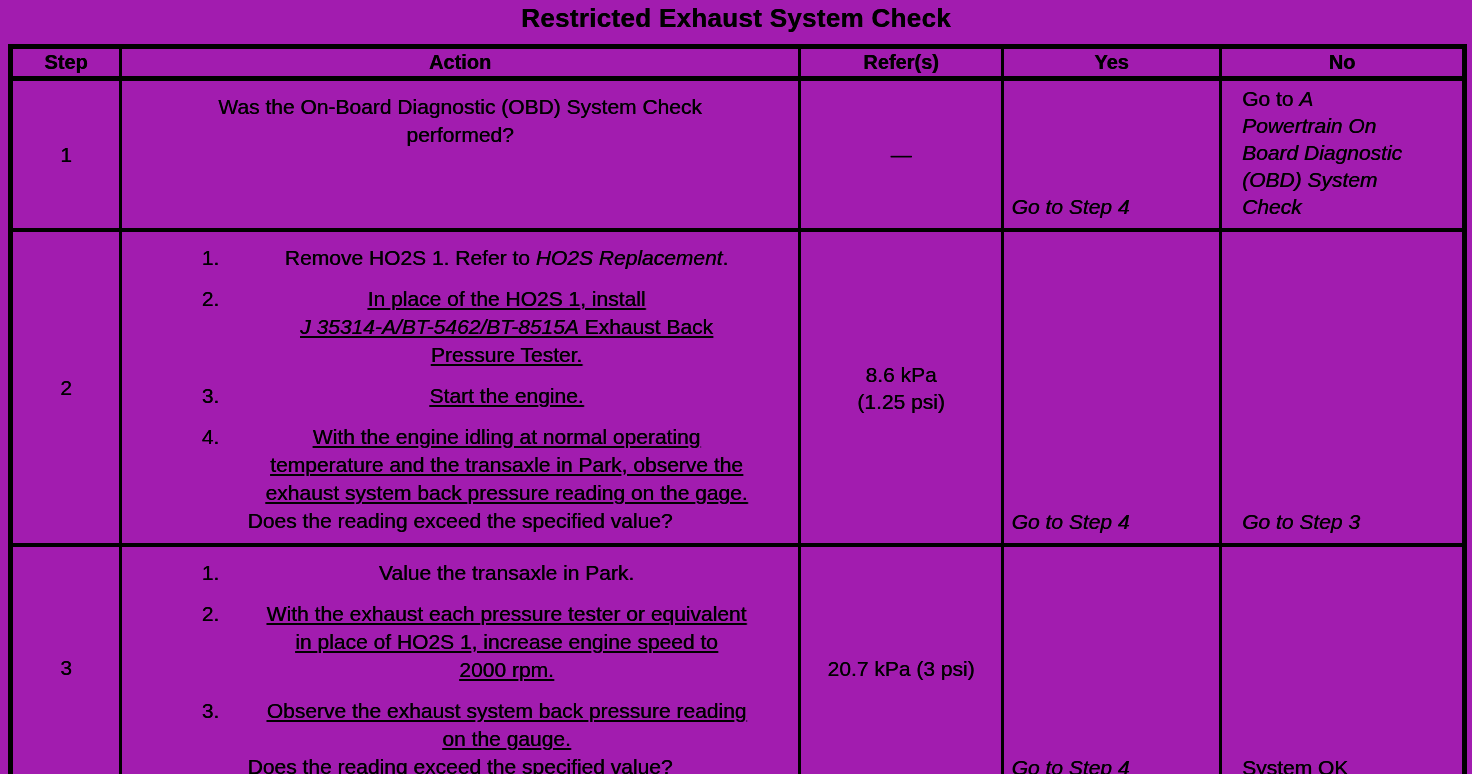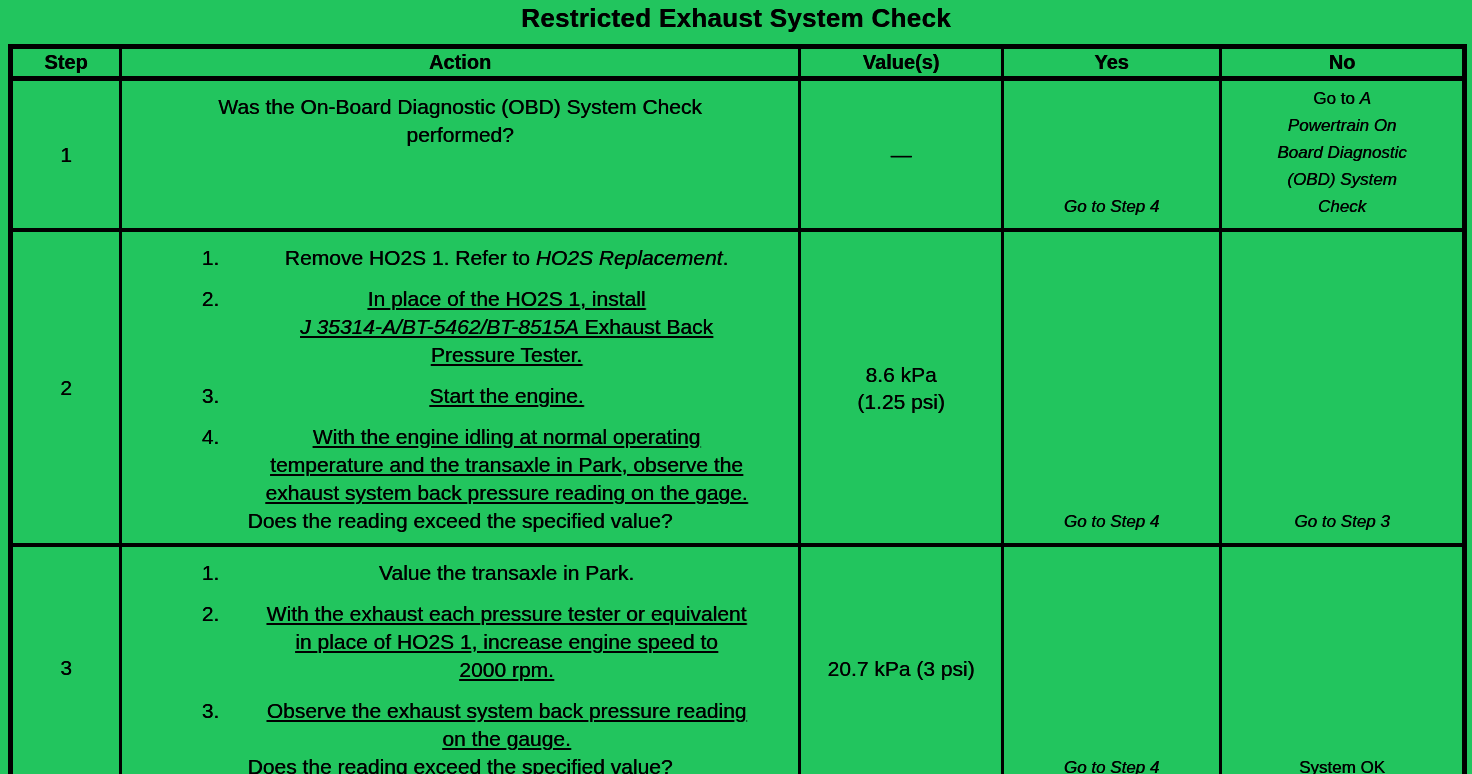--- a/index.html
+++ b/index.html
@@ -1,21 +1,21 @@
 <!DOCTYPE html>
 <html><head>
 <meta charset="utf-8">
 <style>
   * { box-sizing: border-box; }
   html, body { margin: 0; padding: 0; background: #ffffff; }
   .page {
     position: relative;
     width: 1472px;
     height: 774px;
-    background: #22c55e;
+    background: #a21caf;
     color: #000000;
     font-family: "Liberation Sans", sans-serif;
     text-shadow: 0.4px 0 0 currentColor; 
     overflow: hidden;
   }
   .title {
     width: 100%;
     text-align: center;
     font-size: 26px;
     font-weight: bold;
@@ -78,23 +78,23 @@
   ol.steps li + li { margin-top: 13px; text-decoration: underline; }
   .question { margin-top: auto; white-space: pre-line; }
   td.value {
     text-align: center;
     vertical-align: middle;
     font-size: 21px;
     line-height: 27px;
     white-space: pre-line;
   }
   td.yn {
-    text-align: center;
+    text-align: left;
     vertical-align: bottom;
-    font-size: 17px;
+    font-size: 21px;
     line-height: 27px;
     padding: 4px 6px 8px 6px;
   }
   .yn-inner {
     white-space: pre-line;
     max-width: 200px;
     margin: 0 auto;
   }
   .it { font-style: italic; }
 </style>
@@ -110,21 +110,21 @@
       <col class="c-step">
         <col class="c-action">
         <col class="c-value">
         <col class="c-yes">
         <col class="c-no">
     </colgroup>
     <thead>
       <tr>
         <th>Step</th>
         <th>Action</th>
-        <th>Value(s)</th>
+        <th>Refer(s)</th>
         <th>Yes</th>
         <th>No</th>
       </tr>
     </thead>
     <tbody>
 
       <tr class="r1">
         <td class="step">1</td>
         <td class="action">
           <div class="cell-flex">

